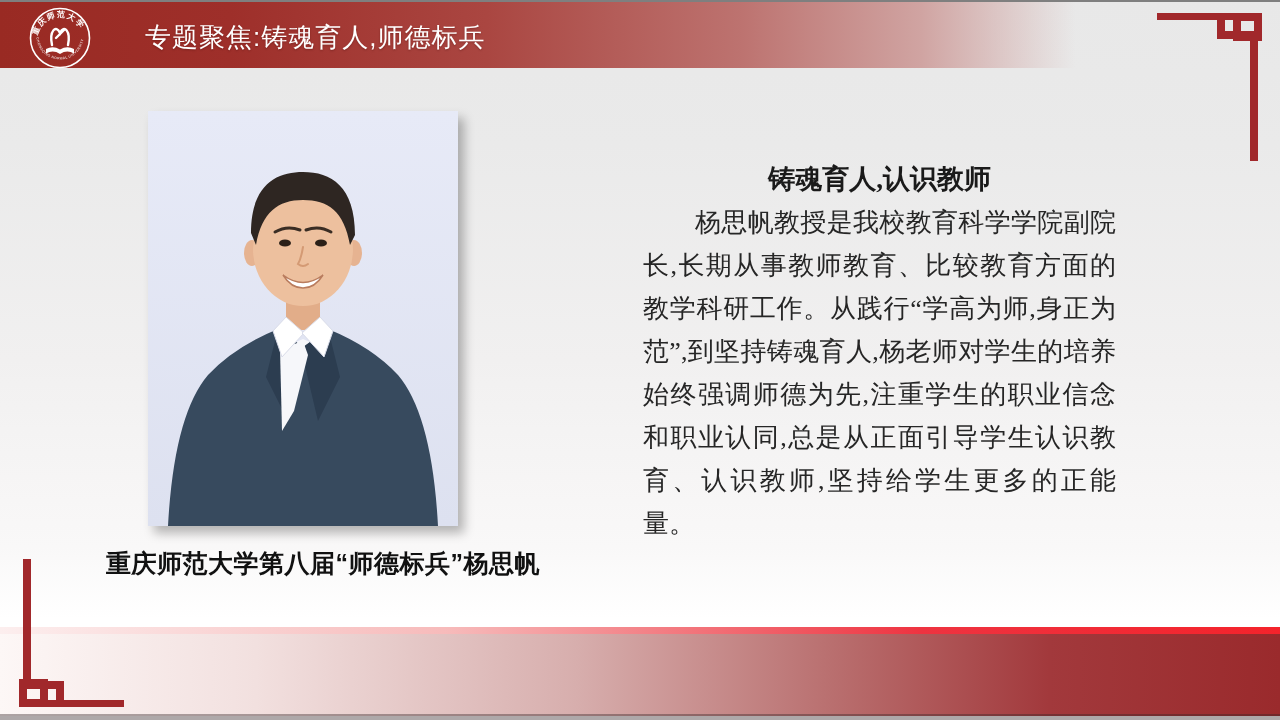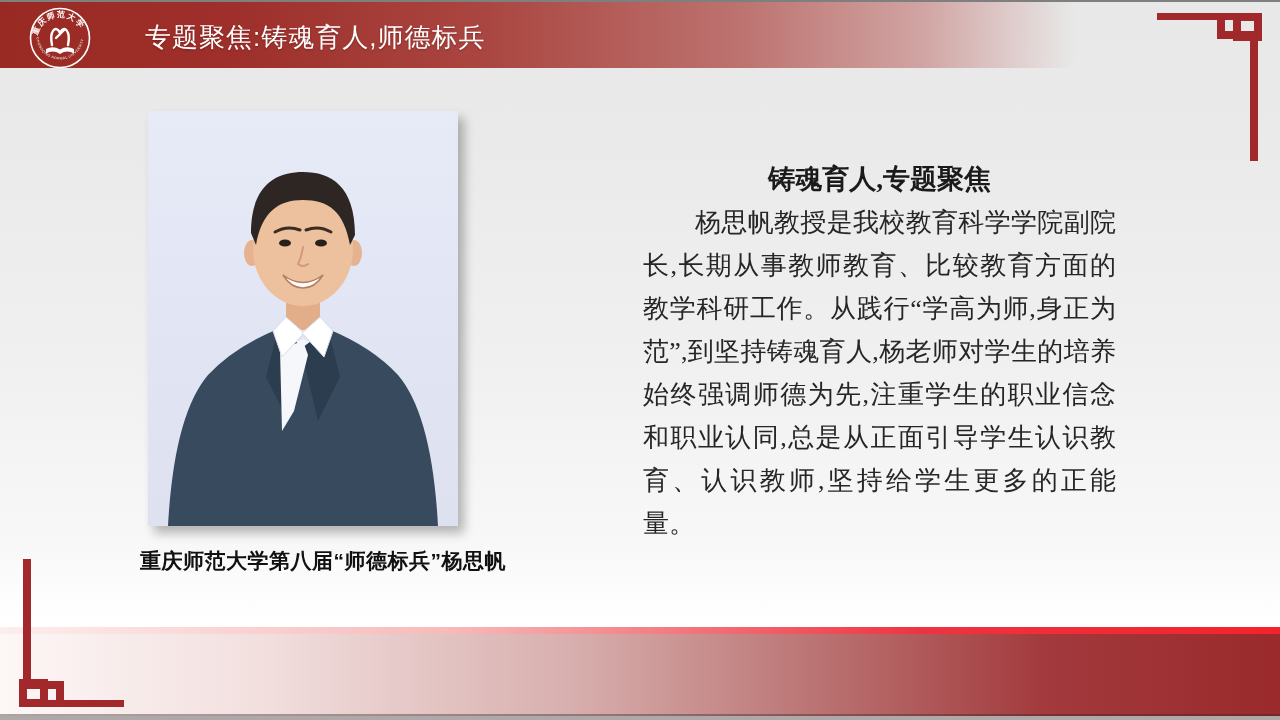--- a/index.html
+++ b/index.html
@@ -22,21 +22,21 @@
   .ornament{position:absolute;width:115px;height:152px;}
   .ornament.tr{left:1150px;top:11px;}
   .ornament.bl{left:16px;top:557px;transform:rotate(180deg);}
   .photo{
     position:absolute;left:148px;top:111px;width:310px;height:415px;
     background:#e3e7f5;box-shadow:6px 7px 10px rgba(0,0,0,.28);
   }
   .photo svg{display:block;}
   .photo-caption{
     position:absolute;left:43px;top:547px;width:560px;text-align:center;
-    font-size:21px;font-weight:bold;color:#111111;letter-spacing:.5px;white-space:nowrap;
+    font-size:25px;font-weight:bold;color:#111111;letter-spacing:.5px;white-space:nowrap;
   }
   .article{
     position:absolute;left:643px;top:158px;width:473px;
     font-family:"Liberation Serif","DejaVu Serif",serif;color:#262626;
   }
   .article-title{
     margin:0;text-align:center;font-size:27px;font-weight:bold;line-height:43px;color:#1a1a1a;
   }
   .article-body{
     margin:0;font-size:26px;line-height:43px;text-align:justify;text-indent:2em;
@@ -119,21 +119,21 @@
       <ellipse cx="137" cy="132" rx="6" ry="3.6" fill="#2b2018"></ellipse>
       <ellipse cx="173" cy="132" rx="6" ry="3.6" fill="#2b2018"></ellipse>
       <path d="M155,136 q-2,12 -5,17 q5,4 10,0" stroke="#d49a74" stroke-width="2" fill="none" stroke-linecap="round"></path>
       <path d="M135,164 q20,15 40,0 q-8,13 -20,13 q-12,0 -20,-13 Z" fill="#ffffff" stroke="#b97c5e" stroke-width="1.5"></path>
     </svg>
   </div>
 
   <div class="photo-caption">重庆师范大学第八届“师德标兵”杨思帆</div>
 
   <div class="article">
-    <h3 class="article-title">铸魂育人,专题聚焦</h3>
+    <h3 class="article-title">铸魂育人,认识教师</h3>
     <p class="article-body">杨思帆教授是我校教育科学学院副院长,长期从事教师教育、比较教育方面的教学科研工作。从践行“学高为师,身正为范”,到坚持铸魂育人,杨老师对学生的培养始终强调师德为先,注重学生的职业信念和职业认同,总是从正面引导学生认识教育、认识教师,坚持给学生更多的正能量。</p>
   </div>
 
   <div class="bottom-accent-line"></div>
   <div class="bottom-band"></div>
   <div class="bottom-edge-strip"></div>
 
   <svg class="ornament bl" viewBox="0 0 115 152" aria-hidden="true">
     <g fill="#a1282b">
       <rect x="7" y="2" width="76" height="7"></rect>

